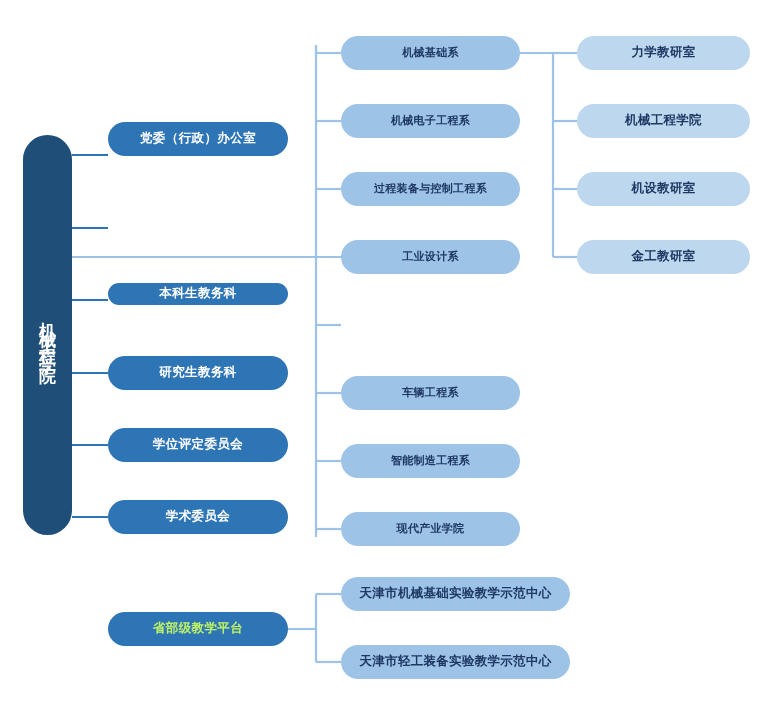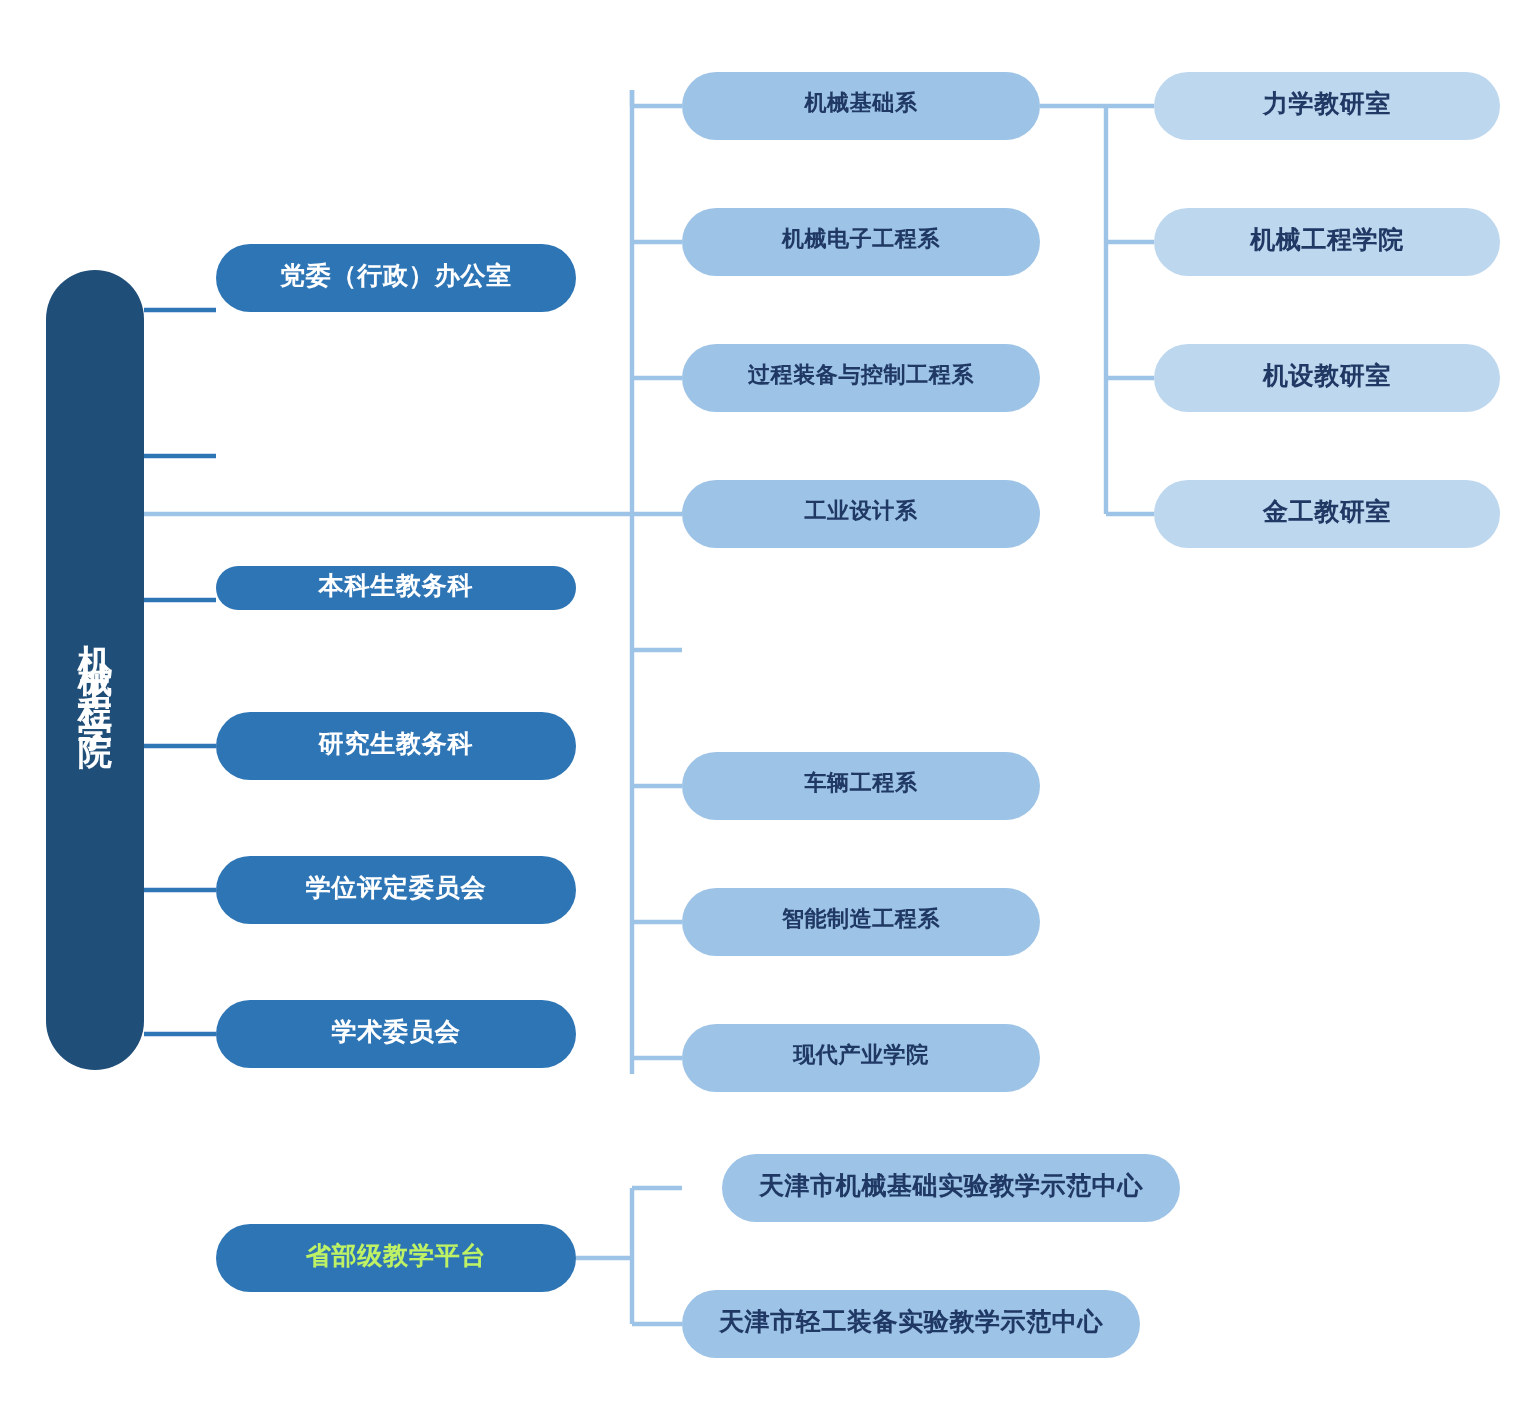--- a/index.html
+++ b/index.html
@@ -191,20 +191,20 @@
   <div class="node node-sec" style="left:577px; top:172px; width:173px; height:34px;text-align:right;">
     <span>机设教研室</span>
   </div>
   <div class="node node-sec" style="left:577px; top:240px; width:173px; height:34px;">
     <span>金工教研室</span>
   </div>
 
   <div class="node node-plat" style="left:108px; top:612px; width:180px; height:34px;">
     <span>省部级教学平台</span>
   </div>
-  <div class="node node-center" style="left:361px; top:577px; width:229px; height:34px;">
+  <div class="node node-center" style="left:341px; top:577px; width:229px; height:34px;">
     <span>天津市机械基础实验教学示范中心</span>
   </div>
   <div class="node node-center" style="left:341px; top:645px; width:229px; height:34px;">
     <span>天津市轻工装备实验教学示范中心</span>
   </div>
 
 </div>
 
 </body></html>

